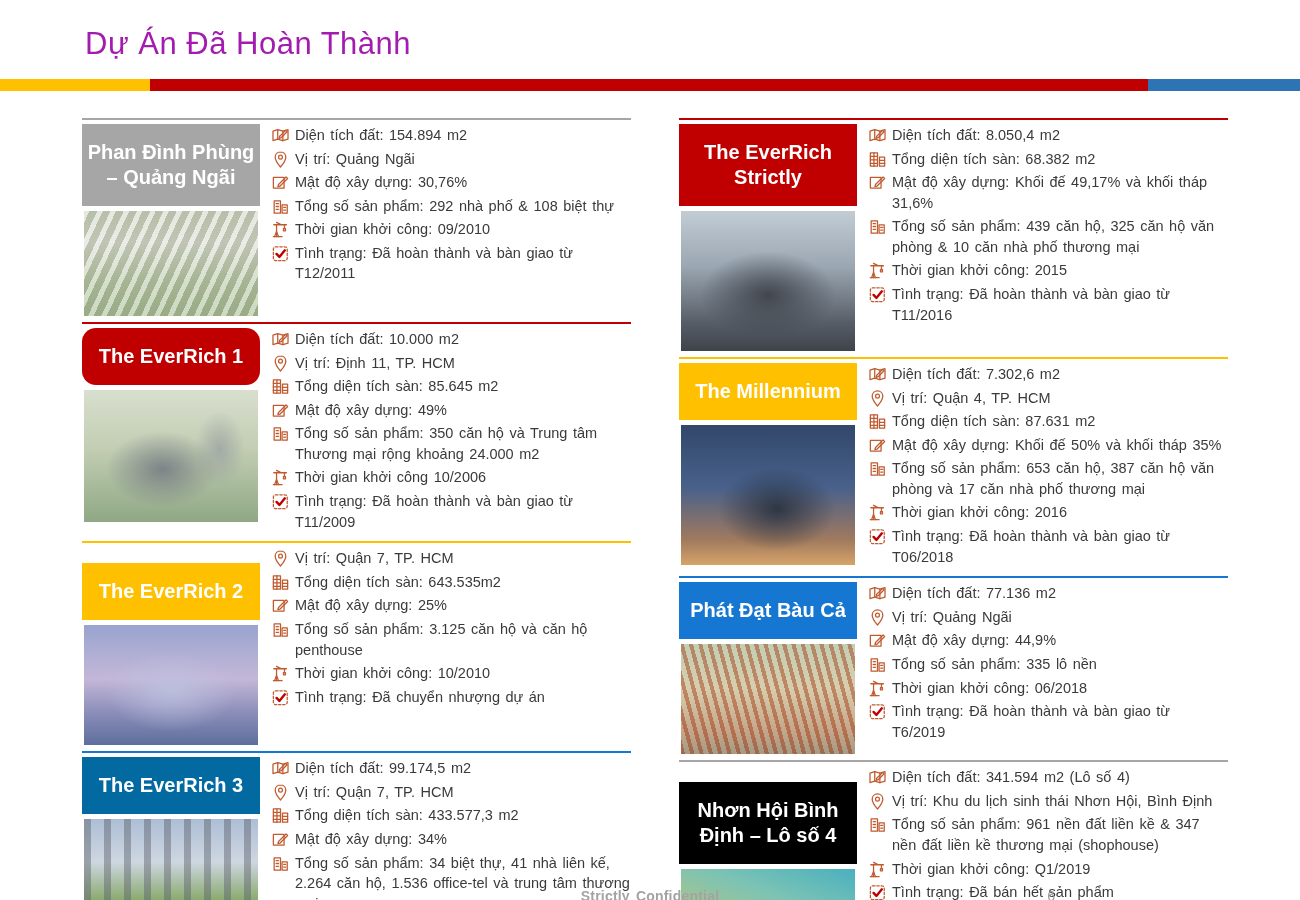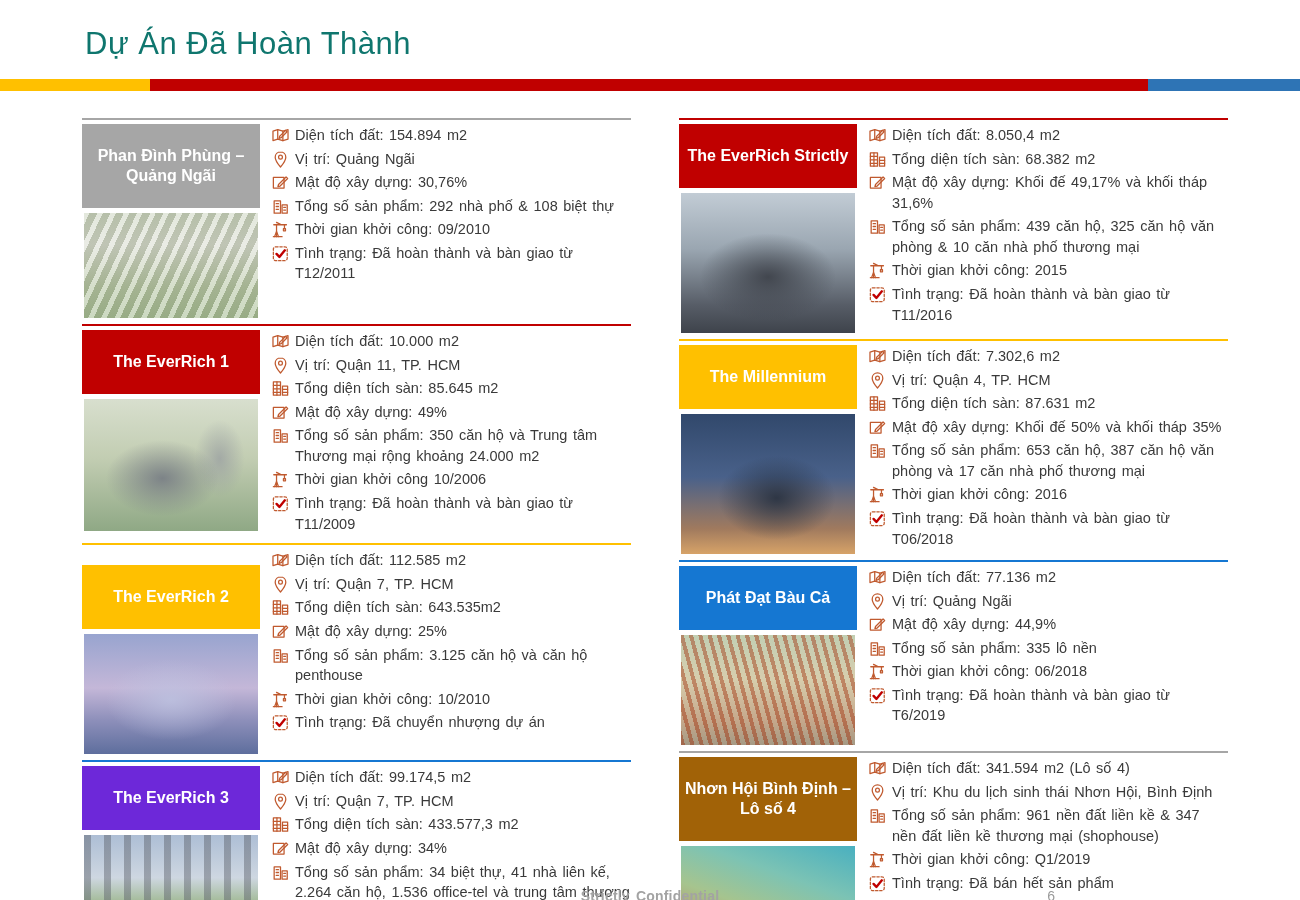--- a/index.html
+++ b/index.html
@@ -3,34 +3,34 @@
 <meta charset="utf-8">
 <style>
   html,body{margin:0;padding:0;}
   body{
     width:1300px;height:900px;background:#ffffff;overflow:hidden;
     font-family:"Liberation Sans","DejaVu Sans",sans-serif;
     position:relative;
   }
   
   .header{padding:26px 0 0 85px;}
-  .slide-title{font-size:31px;font-weight:400;color:#0f766e;letter-spacing:.5px;}
+  .slide-title{font-size:31px;font-weight:400;color:#a21caf;letter-spacing:.5px;}
   .accent-bar{position:absolute;left:0;top:79px;width:1300px;height:12px;display:flex;}
   .accent-bar span{display:block;height:100%;}
   
   .content{position:absolute;left:82px;top:118px;width:1146px;display:flex;gap:48px;}
   .col{width:549px;display:flex;flex-direction:column;}
   
   .card{margin-bottom:6px;}
   .card .rule{height:2px;width:100%;margin-bottom:4px;}
   .card-body{display:flex;align-items:flex-start;}
   .card-left{width:178px;flex:0 0 178px;}
   .banner{
-    color:#fff;font-weight:bold;font-size:16px;line-height:1.25;
-    text-align:center;padding:22px 4px;display:flex;align-items:center;justify-content:center;
+    color:#fff;font-weight:bold;font-size:20px;line-height:1.25;
+    text-align:center;padding:16px 4px;display:flex;align-items:center;justify-content:center;
     min-height:20px;
   }
   .proj-image{width:174px;margin:5px 0 0 2px;border:0;}
   .details{flex:1;padding-left:11px;padding-top:1px;}
   .detail-row{display:flex;align-items:flex-start;margin-bottom:3px;}
   .detail-icon{flex:0 0 24px;width:24px;padding-top:1px;}
   .detail-icon svg{display:block;}
   .detail-text{font-size:14.5px;line-height:1.42;color:#3a3a3a;word-spacing:1.5px;}
   
   .img-phan-dinh-phung{height:105px;background:
@@ -156,21 +156,21 @@
     <span class="detail-text">Tình trạng: Đã hoàn thành và bàn giao từ T12/2011</span>
   </div>
 </div>
     </div>
   </div>
 
   <div class="card">
     <div class="rule" style="background: rgb(192, 0, 0);"></div>
     <div class="card-body">
       <div class="card-left">
-        <div class="banner" style="background: rgb(192, 0, 0);">The EverRich 1</div>
+        <div class="banner" style="background: rgb(192, 0, 0); border-radius: 14px;">The EverRich 1</div>
         <div class="proj-image img-everrich-1"></div>
       </div>
       <div class="details">
   <div class="detail-row">
     <span class="detail-icon">
                 <svg width="19" height="19" viewBox="0 0 24 24" fill="none" stroke="#C05A2F" stroke-width="1.6" stroke-linecap="round" stroke-linejoin="round">
                   <path d="M2.5 6.5 8.5 4.5 15 6.5 21.5 4.5 V16.5 L15 18.5 8.5 16.5 2.5 18.5 Z"></path>
                   <path d="M8.5 4.5 V16.5 M15 6.5 V18.5"></path>
                   <path d="M11 13 18.5 5.5 l1.8 1.8 -7.5 7.5 -2.6.8 z"></path>
                 </svg>
@@ -178,21 +178,21 @@
     <span class="detail-text">Diện tích đất: 10.000 m2</span>
   </div>
 
   <div class="detail-row">
     <span class="detail-icon">
                 <svg width="19" height="19" viewBox="0 0 24 24" fill="none" stroke="#C05A2F" stroke-width="1.6" stroke-linecap="round" stroke-linejoin="round">
                   <path d="M12 2.5 C8.2 2.5 5.3 5.4 5.3 9.1 c0 4.6 6.7 12.4 6.7 12.4 s6.7-7.8 6.7-12.4 C18.7 5.4 15.8 2.5 12 2.5 Z"></path>
                   <circle cx="12" cy="9" r="2.4"></circle>
                 </svg>
               </span>
-    <span class="detail-text">Vị trí: Quận 11, TP. HCM</span>
+    <span class="detail-text">Vị trí: Định 11, TP. HCM</span>
   </div>
 
   <div class="detail-row">
     <span class="detail-icon">
                 <svg width="19" height="19" viewBox="0 0 24 24" fill="none" stroke="#C05A2F" stroke-width="1.6" stroke-linecap="round" stroke-linejoin="round">
                   <rect x="3" y="3.5" width="9" height="17"></rect>
                   <path d="M3 8 h9 M3 12.5 h9 M3 17 h9 M7.5 3.5 v17"></path>
                   <rect x="14.5" y="9" width="6.5" height="11.5"></rect>
                   <path d="M14.5 13 h6.5 M14.5 17 h6.5"></path>
                 </svg>
@@ -251,30 +251,20 @@
   </div>
 
   <div class="card">
     <div class="rule" style="background: rgb(255, 192, 0);"></div>
     <div class="card-body">
       <div class="card-left">
         <div class="banner" style="background: rgb(255, 192, 0); margin-top: 16px;">The EverRich 2</div>
         <div class="proj-image img-everrich-2"></div>
       </div>
       <div class="details">
-  <div class="detail-row">
-    <span class="detail-icon">
-                <svg width="19" height="19" viewBox="0 0 24 24" fill="none" stroke="#C05A2F" stroke-width="1.6" stroke-linecap="round" stroke-linejoin="round">
-                  <path d="M2.5 6.5 8.5 4.5 15 6.5 21.5 4.5 V16.5 L15 18.5 8.5 16.5 2.5 18.5 Z"></path>
-                  <path d="M8.5 4.5 V16.5 M15 6.5 V18.5"></path>
-                  <path d="M11 13 18.5 5.5 l1.8 1.8 -7.5 7.5 -2.6.8 z"></path>
-                </svg>
-              </span>
-    <span class="detail-text">Diện tích đất: 112.585 m2</span>
-  </div>
 
   <div class="detail-row">
     <span class="detail-icon">
                 <svg width="19" height="19" viewBox="0 0 24 24" fill="none" stroke="#C05A2F" stroke-width="1.6" stroke-linecap="round" stroke-linejoin="round">
                   <path d="M12 2.5 C8.2 2.5 5.3 5.4 5.3 9.1 c0 4.6 6.7 12.4 6.7 12.4 s6.7-7.8 6.7-12.4 C18.7 5.4 15.8 2.5 12 2.5 Z"></path>
                   <circle cx="12" cy="9" r="2.4"></circle>
                 </svg>
               </span>
     <span class="detail-text">Vị trí: Quận 7, TP. HCM</span>
   </div>
@@ -338,21 +328,21 @@
     <span class="detail-text">Tình trạng: Đã chuyển nhượng dự án</span>
   </div>
 </div>
     </div>
   </div>
 
   <div class="card">
     <div class="rule" style="background: rgb(21, 119, 210);"></div>
     <div class="card-body">
       <div class="card-left">
-        <div class="banner" style="background: #6d28d9;">The EverRich 3</div>
+        <div class="banner" style="background: #0369a1;">The EverRich 3</div>
         <div class="proj-image img-everrich-3"></div>
       </div>
       <div class="details">
   <div class="detail-row">
     <span class="detail-icon">
                 <svg width="19" height="19" viewBox="0 0 24 24" fill="none" stroke="#C05A2F" stroke-width="1.6" stroke-linecap="round" stroke-linejoin="round">
                   <path d="M2.5 6.5 8.5 4.5 15 6.5 21.5 4.5 V16.5 L15 18.5 8.5 16.5 2.5 18.5 Z"></path>
                   <path d="M8.5 4.5 V16.5 M15 6.5 V18.5"></path>
                   <path d="M11 13 18.5 5.5 l1.8 1.8 -7.5 7.5 -2.6.8 z"></path>
                 </svg>
@@ -673,21 +663,21 @@
     <span class="detail-text">Tình trạng: Đã hoàn thành và bàn giao từ T6/2019</span>
   </div>
 </div>
     </div>
   </div>
 
   <div class="card">
     <div class="rule" style="background: rgb(166, 166, 166);"></div>
     <div class="card-body">
       <div class="card-left">
-        <div class="banner" style="background: #a16207;">Nhơn Hội Bình Định – Lô số 4</div>
+        <div class="banner" style="background: #000000; margin-top: 16px;">Nhơn Hội Bình Định – Lô số 4</div>
         <div class="proj-image img-nhon-hoi"></div>
       </div>
       <div class="details">
   <div class="detail-row">
     <span class="detail-icon">
                 <svg width="19" height="19" viewBox="0 0 24 24" fill="none" stroke="#C05A2F" stroke-width="1.6" stroke-linecap="round" stroke-linejoin="round">
                   <path d="M2.5 6.5 8.5 4.5 15 6.5 21.5 4.5 V16.5 L15 18.5 8.5 16.5 2.5 18.5 Z"></path>
                   <path d="M8.5 4.5 V16.5 M15 6.5 V18.5"></path>
                   <path d="M11 13 18.5 5.5 l1.8 1.8 -7.5 7.5 -2.6.8 z"></path>
                 </svg>

